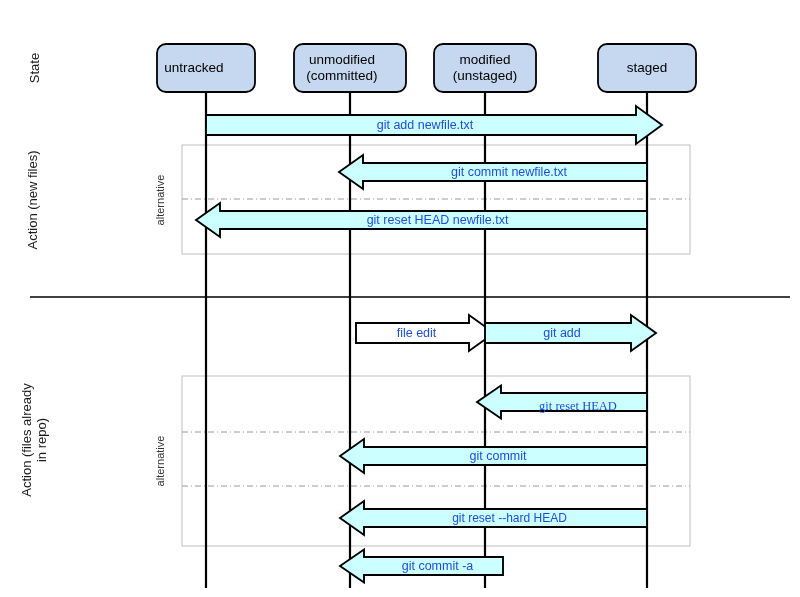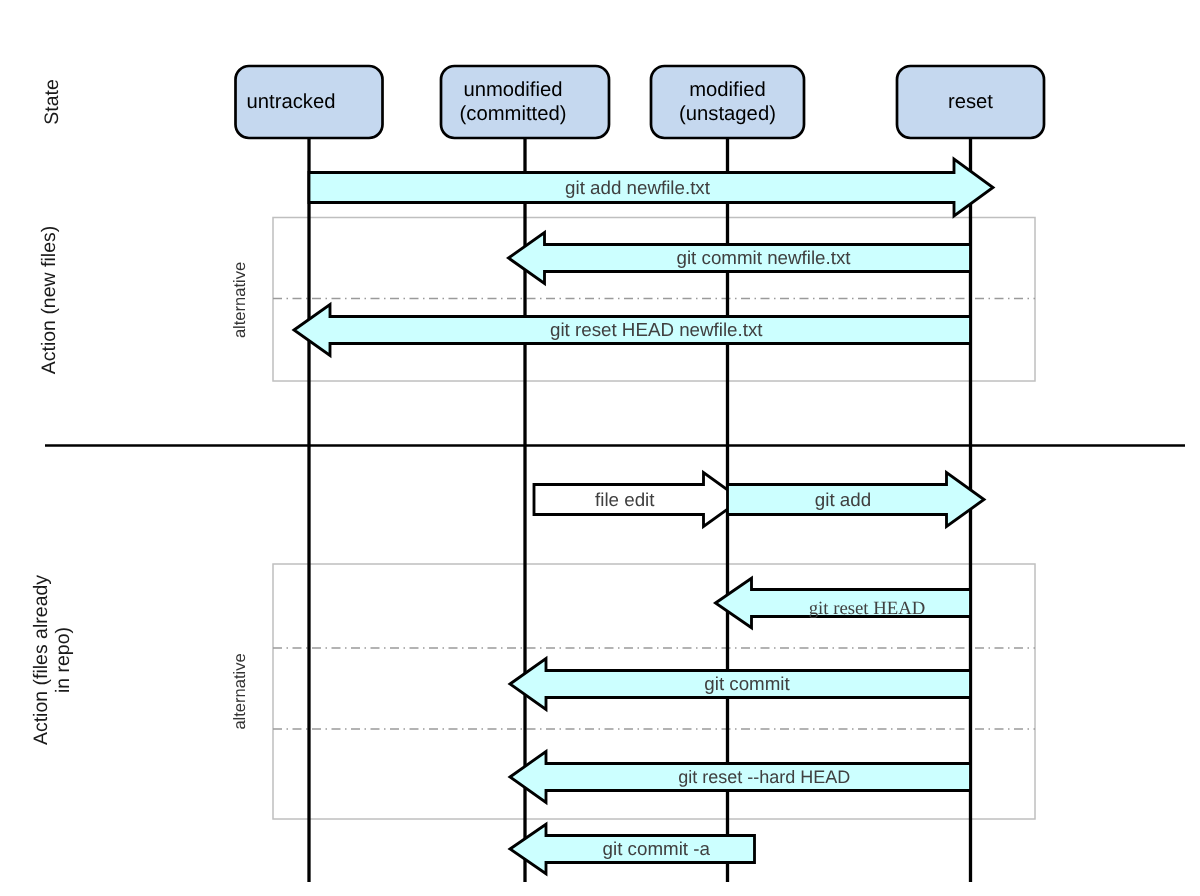--- a/index.html
+++ b/index.html
@@ -31,21 +31,21 @@
     font-size:13.5px;
     color:#000000;
     text-align:center;
     line-height:1.18;
     white-space:pre-line;
     pointer-events:none;
   }
   .arrow-label{
     position:absolute;
     font-size:12.5px;
-    color:#404040;
+    color:#1d4ed8;
     text-align:left;
     white-space:nowrap;
     pointer-events:none;
   }
   .arrow-label.bold{font-weight:normal;font-size:12px;}
 </style>
 </head>
 <body>
 
 <svg id="canvas" viewBox="0 0 800 597" xmlns="http://www.w3.org/2000/svg">
@@ -93,18 +93,18 @@
     <div class="arrow-label" style="left: 562px; top: 333px; transform: translate(-50%, -50%);">git add</div>
     <div class="arrow-label" style="left: 578px; top: 406px; transform: translate(-50%, -50%); font-family: Liberation Serif, serif;">git reset HEAD</div>
     <div class="arrow-label" style="left: 498px; top: 456px; transform: translate(-50%, -50%);">git commit</div>
     <div class="arrow-label bold" style="left: 509.5px; top: 518px; transform: translate(-50%, -50%);">git reset --hard HEAD</div>
     <div class="arrow-label" style="left: 437.5px; top: 566px; transform: translate(-50%, -50%);">git commit -a</div>
     <div class="state-box-label" style="left: 157px; top: 44px; width: 74px; height: 48px; display: flex; align-items: center; justify-content: center;">untracked</div>
     <div class="state-box-label" style="left: 294px; top: 44px; width: 96px; height: 48px; display: flex; align-items: center; justify-content: center;">unmodified
 (committed)</div>
     <div class="state-box-label" style="left: 434px; top: 44px; width: 102px; height: 48px; display: flex; align-items: center; justify-content: center;">modified
 (unstaged)</div>
-    <div class="state-box-label" style="left: 598px; top: 44px; width: 98px; height: 48px; display: flex; align-items: center; justify-content: center;">reset</div>
+    <div class="state-box-label" style="left: 598px; top: 44px; width: 98px; height: 48px; display: flex; align-items: center; justify-content: center;">staged</div>
     <div class="rot-label" style="left: 35px; top: 68px; transform: translate(-50%, -50%) rotate(-90deg);">State</div>
     <div class="rot-label" style="left: 33px; top: 200px; transform: translate(-50%, -50%) rotate(-90deg);">Action (new files)</div>
     <div class="rot-label" style="left: 35px; top: 440px; transform: translate(-50%, -50%) rotate(-90deg);">Action (files already
 in repo)</div>
   </div>
 
 </body></html>

